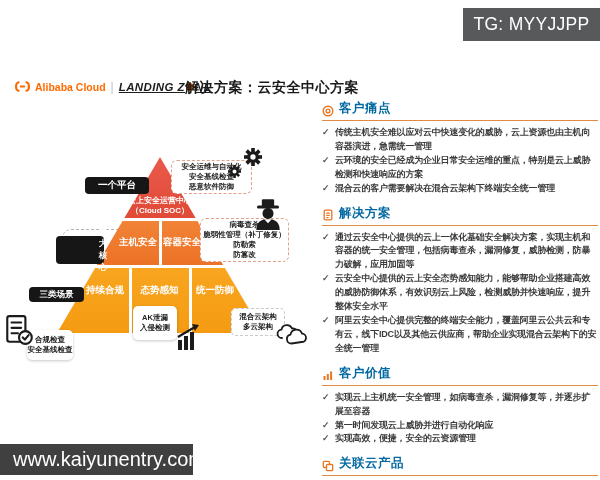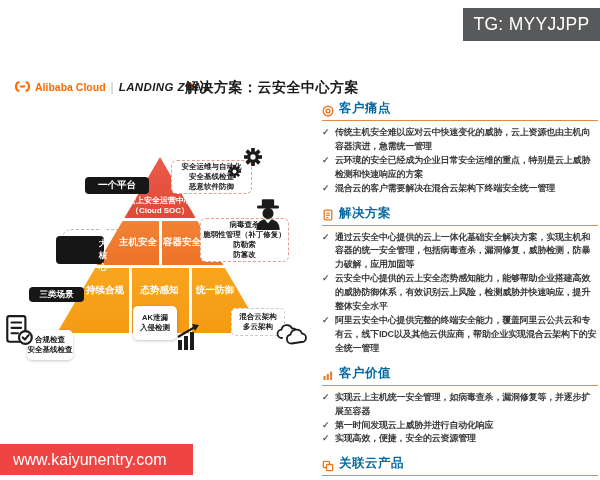--- a/index.html
+++ b/index.html
@@ -6,29 +6,29 @@
   html,body { width:600px; height:480px; }
   body {
     position:relative; background:#ffffff; overflow:hidden;
     font-family:"Liberation Sans", sans-serif;
   }
   
   .badge { position:absolute; left:463px; top:8px; width:137px; height:33px;
     background:#58595B; color:#fff; font-size:17.5px;
     display:flex; align-items:center; justify-content:center; letter-spacing:.3px; }
   .watermark { position:absolute; left:0; top:444px; width:193px; height:31px;
-    background:#ef4444; color:#fff; font-size:16px;
+    background:#404040; color:#fff; font-size:20px;
     display:flex; align-items:center; padding-left:13px; }
   
   .logo { position:absolute; left:13px; top:78px; height:17px;
     display:flex; align-items:center;justify-content:center; }
   .logo-alibaba { color:#FF6A00; font-weight:bold; font-size:10.5px; margin-left:3px; }
   .logo-sep { color:#c0c0c0; font-size:12px; margin:0 5px; font-weight:normal; }
   .logo-landing { font-style:italic; font-weight:bold; font-size:11.5px; color:#1d1d1d;
-    letter-spacing:.4px; display:flex; align-items:center; }
+    letter-spacing:.4px; display:flex; align-items:center;text-decoration:underline; }
   .logo-dot { width:8px; height:8px; border-radius:50%; background:#FF6A00;
     display:inline-block; margin:0 1px 0 1px; }
   .page-title { position:absolute; left:185px; top:79px; font-size:14px;
     font-weight:bold; color:#1a1a1a; letter-spacing:.5px; }
   
   .panel { position:absolute; left:322px; top:100px; width:276px; }
   .section { margin-bottom:9px; }
   .section-head { display:flex; align-items:center; gap:5px; }
   .section-title { font-size:12.5px; font-weight:bold; color:#0369a1; letter-spacing:.5px; }
   .section-rule { border:none; border-top:1px solid #E08A44; margin:3px 0 5px; }

